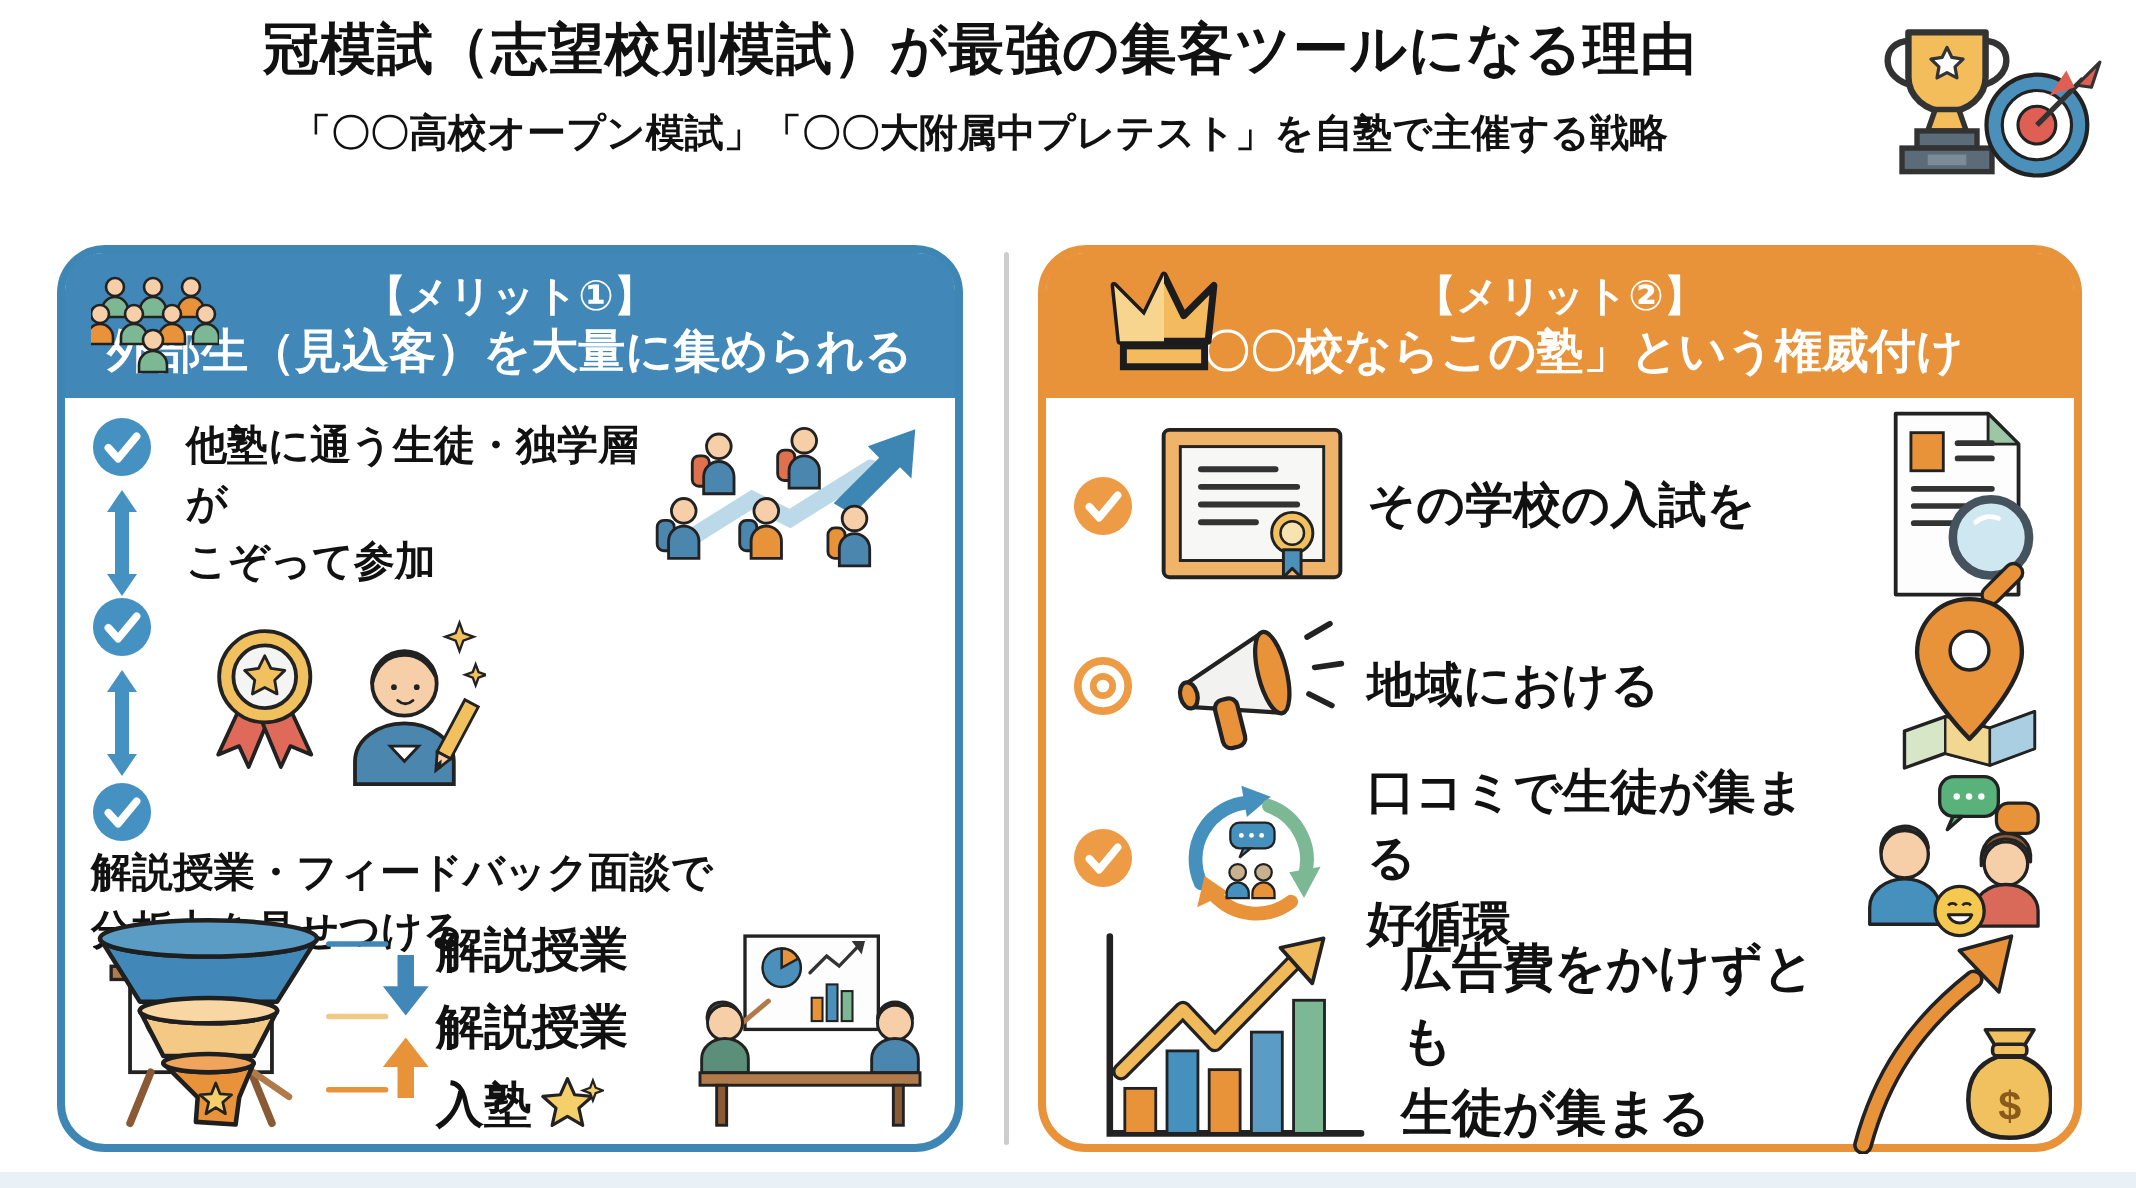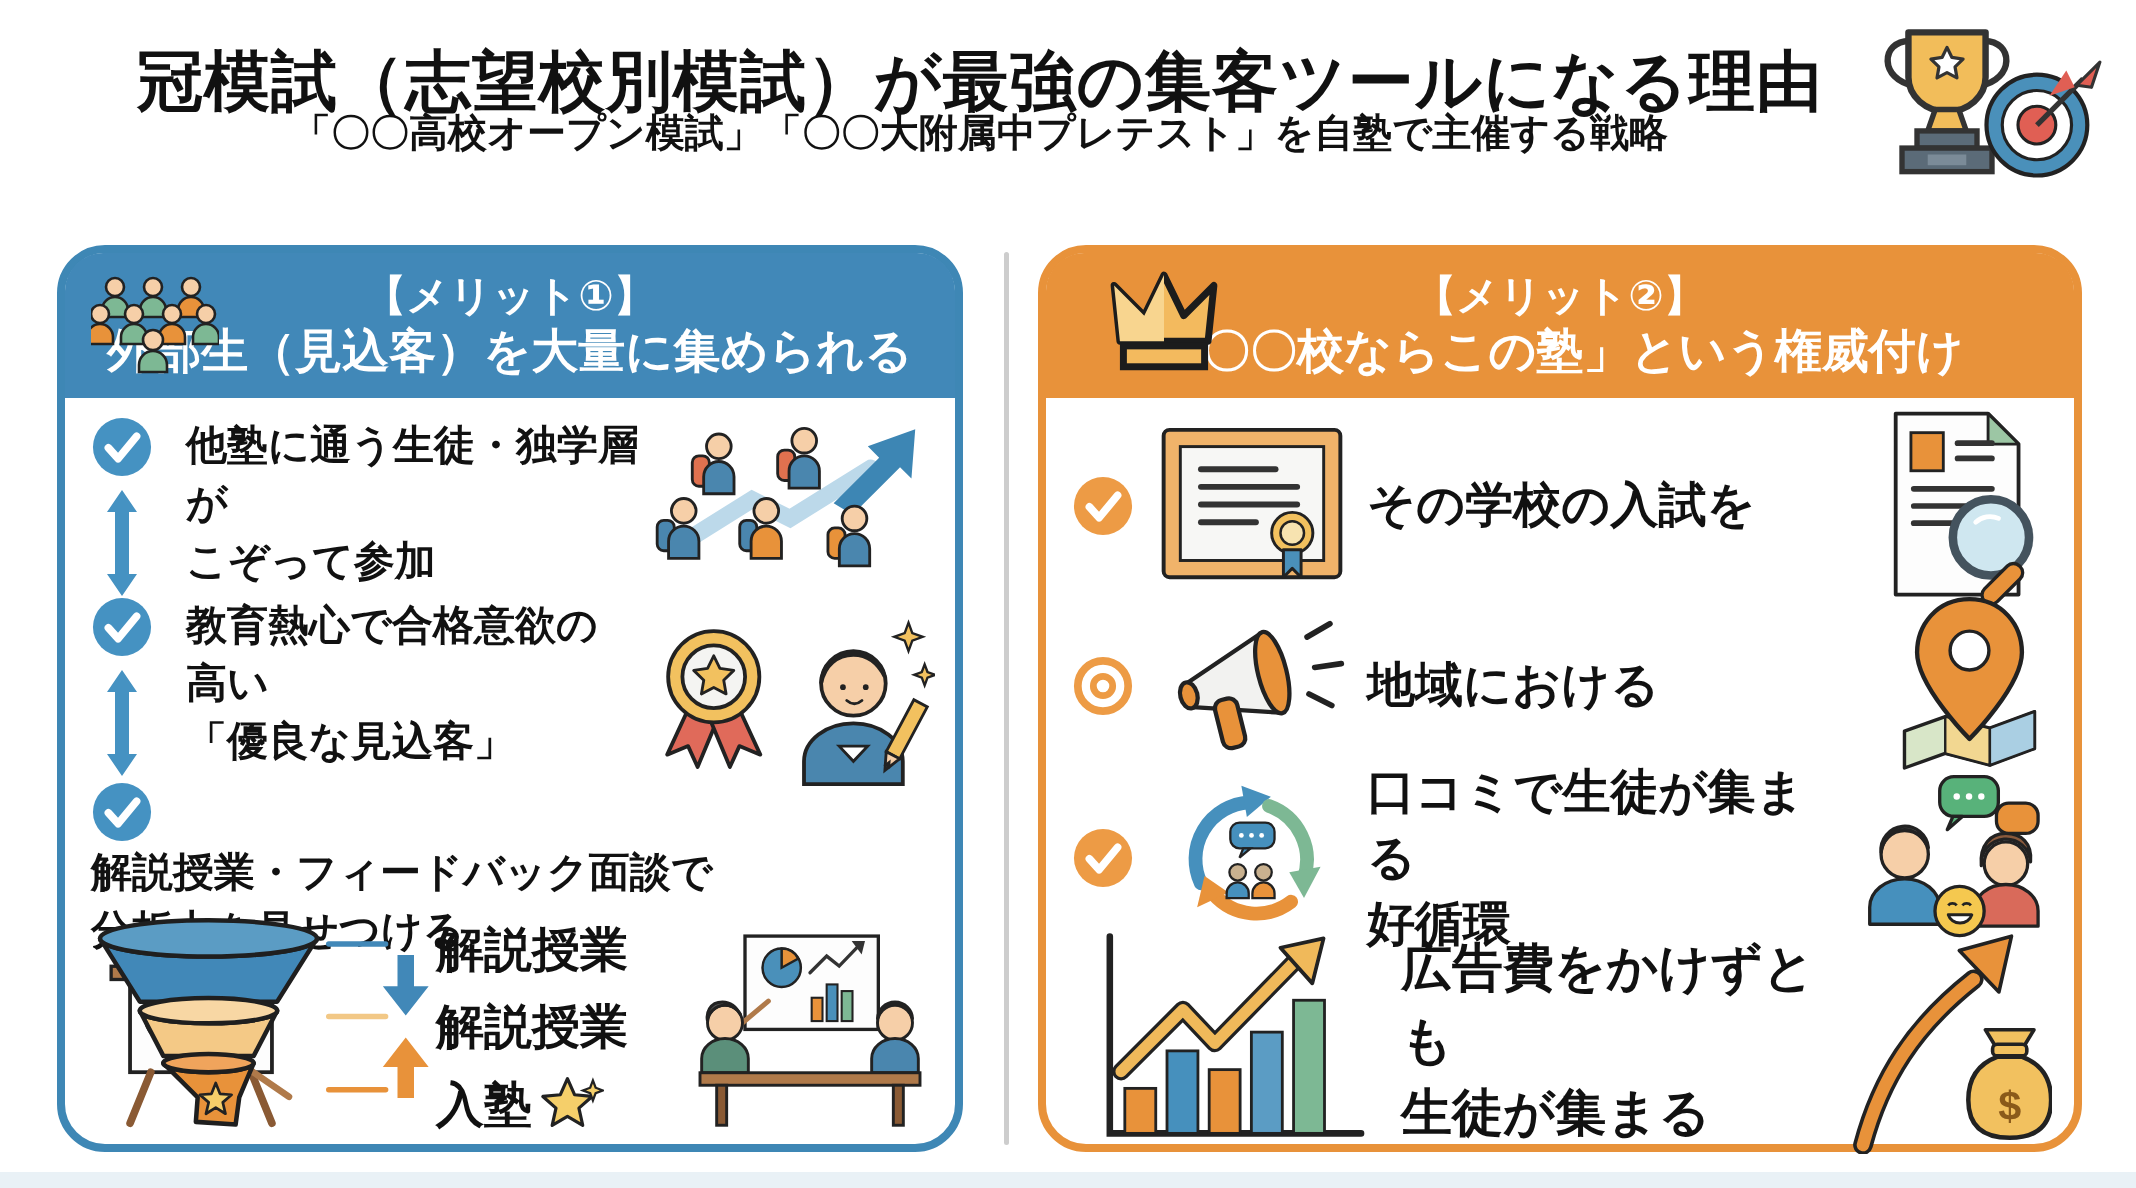--- a/index.html
+++ b/index.html
@@ -1,20 +1,20 @@
 <!DOCTYPE html>
 <html><head>
 <meta charset="utf-8">
 <style>
   html,body{margin:0;padding:0;background:#fff;}
   .page{position:relative;width:2136px;height:1188px;background:#ffffff;overflow:hidden;
         font-family:"Liberation Sans","DejaVu Sans",sans-serif;color:#111;}
   
-  .main-title{position:absolute;top:37px;left:0;width:1960px;text-align:center;
-              font-size:66px;font-weight:900;letter-spacing:1px;white-space:nowrap;}
+  .main-title{position:absolute;top:12px;left:0;width:1960px;text-align:center;
+              font-size:56px;font-weight:900;letter-spacing:1px;white-space:nowrap;}
   .sub-title{position:absolute;top:106px;left:0;width:1960px;text-align:center;
              font-size:39px;font-weight:900;white-space:nowrap;}
   .tr-group{position:absolute;top:18px;right:34px;width:230px;height:175px;}
   .tr-group .trophy{position:absolute;left:0;top:0;}
   .tr-group .target{position:absolute;left:104px;top:42px;}
   
   .panel{position:absolute;top:245px;height:907px;background:#fff;border-radius:48px;box-sizing:border-box;}
   .panel-left{left:57px;width:906px;border:8px solid #3e87b5;}
   .panel-right{left:1038px;width:1044px;border:8px solid #e8923a;}
   .divider{position:absolute;left:1004px;top:252px;width:5px;height:893px;background:#cdcdcd;border-radius:3px;}
@@ -180,24 +180,20 @@
       <div class="brow row2">
         <div class="rail">
           <svg width="62" height="62" viewBox="0 0 64 64">
             <circle cx="32" cy="32" r="30" fill="#4592c2"></circle>
             <path d="M18 33 L28 44 L47 21" fill="none" stroke="#fff" stroke-width="8" stroke-linecap="round" stroke-linejoin="round"></path>
           </svg>
           <svg class="updown" width="42" height="110" viewBox="0 0 40 110">
             <path d="M20 2 L35 24 H27 V86 H35 L20 108 L5 86 H13 V24 H5 Z" fill="#4592c2"></path>
           </svg>
         </div>
-        <div class="btext">
-          <span>教育熱心で合格意欲の高い</span><br>
-          <span>「優良な見込客」</span>
-        </div>
         <div class="bicon">
           <svg width="300" height="190" viewBox="0 0 310 200">
             <g stroke="#222" stroke-width="4" stroke-linejoin="round">
               <path d="M55 115 l-24 52 22 -9 10 22 20 -48 z" fill="#e06a5a"></path>
               <path d="M105 115 l24 52 -22 -9 -10 22 -20 -48 z" fill="#e06a5a"></path>
               <circle cx="80" cy="85" r="48" fill="#f2c15f"></circle>
               <circle cx="80" cy="85" r="33" fill="#f4f4f2"></circle>
               <path d="M80 63 l6.5 13.2 14.6 2.1 -10.6 10.3 2.5 14.5 -13 -6.9 -13 6.9 2.5 -14.5 -10.6 -10.3 14.6 -2.1 z" fill="#f2c15f" stroke-width="3"></path>
             </g>
             <g stroke="#222" stroke-width="4">

